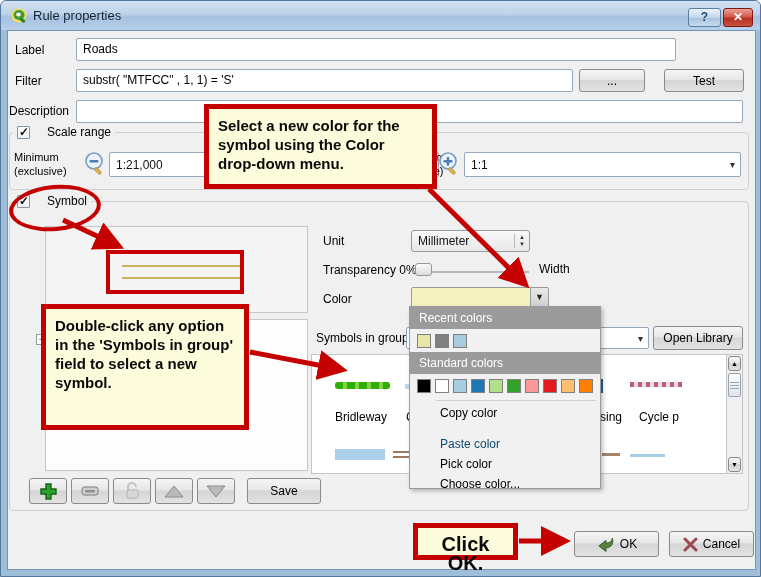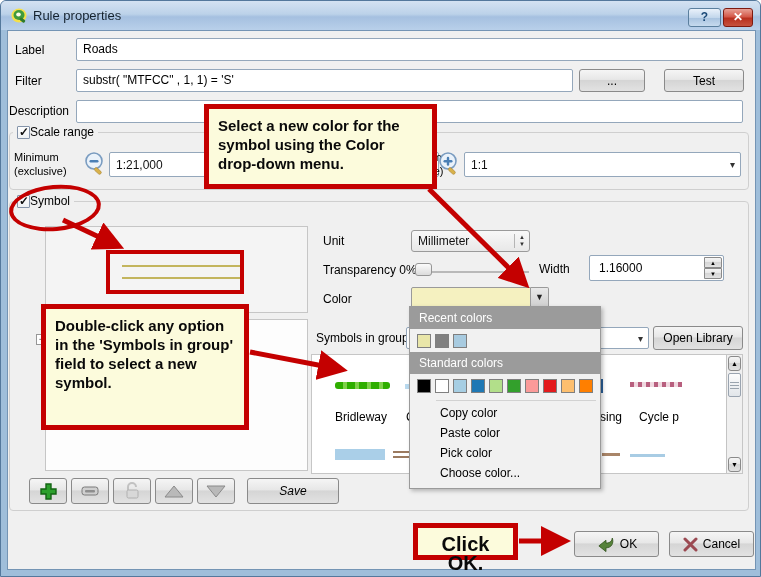--- a/index.html
+++ b/index.html
@@ -25,37 +25,37 @@
 
   
   .lbl { font-size:12px; color:#000000; }
   .sub { font-size:11px; color:#000; line-height:13px; }
   .tb { background:#fff; border:1px solid #94a7bb; border-radius:2px; padding:3px 6px;
         font-size:12px; color:#000; }
   .btn { background:linear-gradient(180deg,#f5f5f5,#e7e7e7 45%,#d5d5d5 50%,#e2e2e2);
          border:1px solid #8a8a8a; border-radius:3px; text-align:center; font-size:12px;
          color:#000; display:flex; align-items:center; justify-content:center; gap:5px; }
   .group { border:1px solid #cfcfcf; border-radius:4px; }
-  .legend { background:#f0f0f0; padding:0 4px; display:flex; align-items:center; gap:0; }
+  .legend { background:#f0f0f0; padding:0 4px; display:flex; align-items:center; gap:17px; }
   .chk { width:13px; height:13px; background:linear-gradient(180deg,#fefefe,#eef1f4);
          border:1px solid #8494aa; border-radius:1px; position:relative; }
   .chk::after { content:"✓"; position:absolute; left:1px; top:-2px; font-size:12px;
                 font-weight:bold; color:#101010; }
   .combo { background:#fff; border:1px solid #94a7bb; border-radius:2px; display:flex;
            align-items:center; font-size:12px; }
   .combo .txt { flex:1; padding:0 6px; }
   .arr { color:#333; font-size:10px; padding:0 5px; }
   .panel { border:1px solid #c6c6c6; }
 
   
   .menu { background:#f1f1f1; border:1px solid #9a9a9a; box-shadow:2px 2px 4px rgba(0,0,0,.25); z-index:50; }
   .menu-hdr { background:#9b9b9b; color:#fff; font-size:12px; padding:4px 0 4px 9px; }
   .swatch { width:14px; height:14px; border:1px solid #7f7f7f; display:inline-block; }
   .mi { font-size:12px; padding:3px 0 3px 30px; color:#000; }
-  .mi.dis { color:#000000; }
+  .mi.dis { color:#0c4a6e;margin-top:11px; }
 
   
   .note { border:5px solid #c40000; background:#fcfbdc; color:#0a0a0a; font-weight:bold;
           font-size:15px; line-height:19px; padding:7px 9px; z-index:100; }
   .acc-border { border:4px solid #c40000; z-index:100; }
   .overlay { left:0; top:0; z-index:110; pointer-events:none; }
 
   
   .clip { overflow:hidden; white-space:nowrap; }
   .grip { width:15px; display:flex; flex-direction:column; gap:2px; align-items:center; justify-content:center; }
@@ -74,21 +74,21 @@
       <rect x="10" y="10" width="6" height="3.2" rx="1.2" transform="rotate(38 10 10)" fill="#2f7c2c"></rect>
     </svg>
     <span class="abs title-text">Rule properties</span>
     <div class="abs cap-btn help-btn">?</div>
     <div class="abs cap-btn close-btn">✕</div>
   </div>
 
   <div class="abs content"></div>
 
   <span class="abs lbl" style="left:14px;top:42px;">Label</span>
-  <div class="abs tb" style="left:75px;top:37px;width:667px;height:23px;">
+  <div class="abs tb" style="left:75px;top:37px;width:600px;height:23px;">
     <span>Roads</span>
   </div>
 
   <span class="abs lbl" style="left:14px;top:73px;">Filter</span>
   <div class="abs tb" style="left:75px;top:68px;width:497px;height:23px;">
     <span>substr( "MTFCC" , 1, 1) = 'S'</span>
   </div>
   <div class="abs btn" style="left:578px;top:68px;width:66px;height:23px;">...</div>
   <div class="abs btn" style="left:663px;top:68px;width:80px;height:23px;">Test</div>
 
@@ -141,25 +141,20 @@
   <div class="abs combo" style="left:410px;top:229px;width:119px;height:22px;background:linear-gradient(180deg,#f8f8f8,#e8e8e8);border-color:#9a9a9a;border-radius:3px;">
     <span class="txt">Millimeter</span>
     <span style="border-left:1px solid #b5b5b5;padding:0 4px;font-size:6px;line-height:7px;color:#333;">▲<br>▼</span>
   </div>
 
   <span class="abs lbl" style="left:322px;top:262px;">Transparency 0%</span>
   <div class="abs" style="left:412px;top:270px;width:116px;height:2px;background:#b9b9b9;"></div>
   <div class="abs" style="left:414px;top:262px;width:17px;height:13px;background:linear-gradient(180deg,#fbfbfb,#dcdcdc);border:1px solid #969696;border-radius:3px;"></div>
 
   <span class="abs lbl" style="left:538px;top:261px;">Width</span>
-  <div class="abs tb" style="left:588px;top:254px;width:135px;height:26px;padding:0;">
-    <span style="position:absolute;left:9px;top:5px;">1.16000</span>
-    <div class="abs btn" style="right:1px;top:1px;width:18px;height:11px;font-size:6px;border-radius:0 2px 0 0;">▲</div>
-    <div class="abs btn" style="right:1px;bottom:1px;width:18px;height:11px;font-size:6px;border-radius:0 0 2px 0;">▼</div>
-  </div>
 
   <span class="abs lbl" style="left:322px;top:291px;">Color</span>
   <div class="abs" style="left: 410px; top: 286px; width: 120px; height: 21px; border: 1px solid rgb(154, 154, 154); border-radius: 2px 0px 0px 2px; background: rgb(245, 241, 192);"></div>
   <div class="abs" style="left:530px;top:286px;width:18px;height:21px;background:linear-gradient(180deg,#e9e9e9,#cfcfcf);border:1px solid #9a9a9a;border-left:none;border-radius:0 2px 2px 0;text-align:center;line-height:19px;font-size:9px;color:#222;">▼</div>
 
   <span class="abs lbl" style="left:315px;top:330px;">Symbols in group</span>
   <div class="abs combo" style="left:405px;top:326px;width:243px;height:22px;">
     <span class="txt"></span>
     <span class="arr">▾</span>
   </div>
@@ -223,21 +218,21 @@
   <div class="abs btn" style="left:154px;top:477px;width:38px;height:26px;">
     <svg width="20" height="13" viewBox="0 0 20 13">
       <path d="M10 1 L19 12 L1 12 Z" fill="#b9b9b9" stroke="#8a8a8a"></path>
     </svg>
   </div>
   <div class="abs btn" style="left:196px;top:477px;width:38px;height:26px;">
     <svg width="20" height="13" viewBox="0 0 20 13">
       <path d="M1 1 L19 1 L10 12 Z" fill="#b9b9b9" stroke="#8a8a8a"></path>
     </svg>
   </div>
-  <div class="abs btn" style="left:246px;top:477px;width:92px;height:26px;font-style:italic;">Save</div>
+  <div class="abs btn" style="left:246px;top:477px;width:74px;height:26px;">Save</div>
 
   <div class="abs btn" style="left:573px;top:530px;width:85px;height:26px;">
     <svg width="19" height="17" viewBox="0 0 20 18">
       <path d="M3 10.5 L10.5 4.5 L10.5 7.5 C15 7.5 16.8 5.2 17.2 2.2 C19 7.5 16.5 12.5 10.5 12.5 L10.5 16.5 Z" fill="#56823a" stroke="#33551d" stroke-width=".9"></path>
     </svg>
     <span>OK</span>
   </div>
   <div class="abs btn" style="left:668px;top:530px;width:85px;height:26px;">
     <svg width="15" height="15" viewBox="0 0 15 15">
       <path d="M2 2 L13 13 M13 2 L2 13" stroke="#9b4a52" stroke-width="3" stroke-linecap="round"></path>

